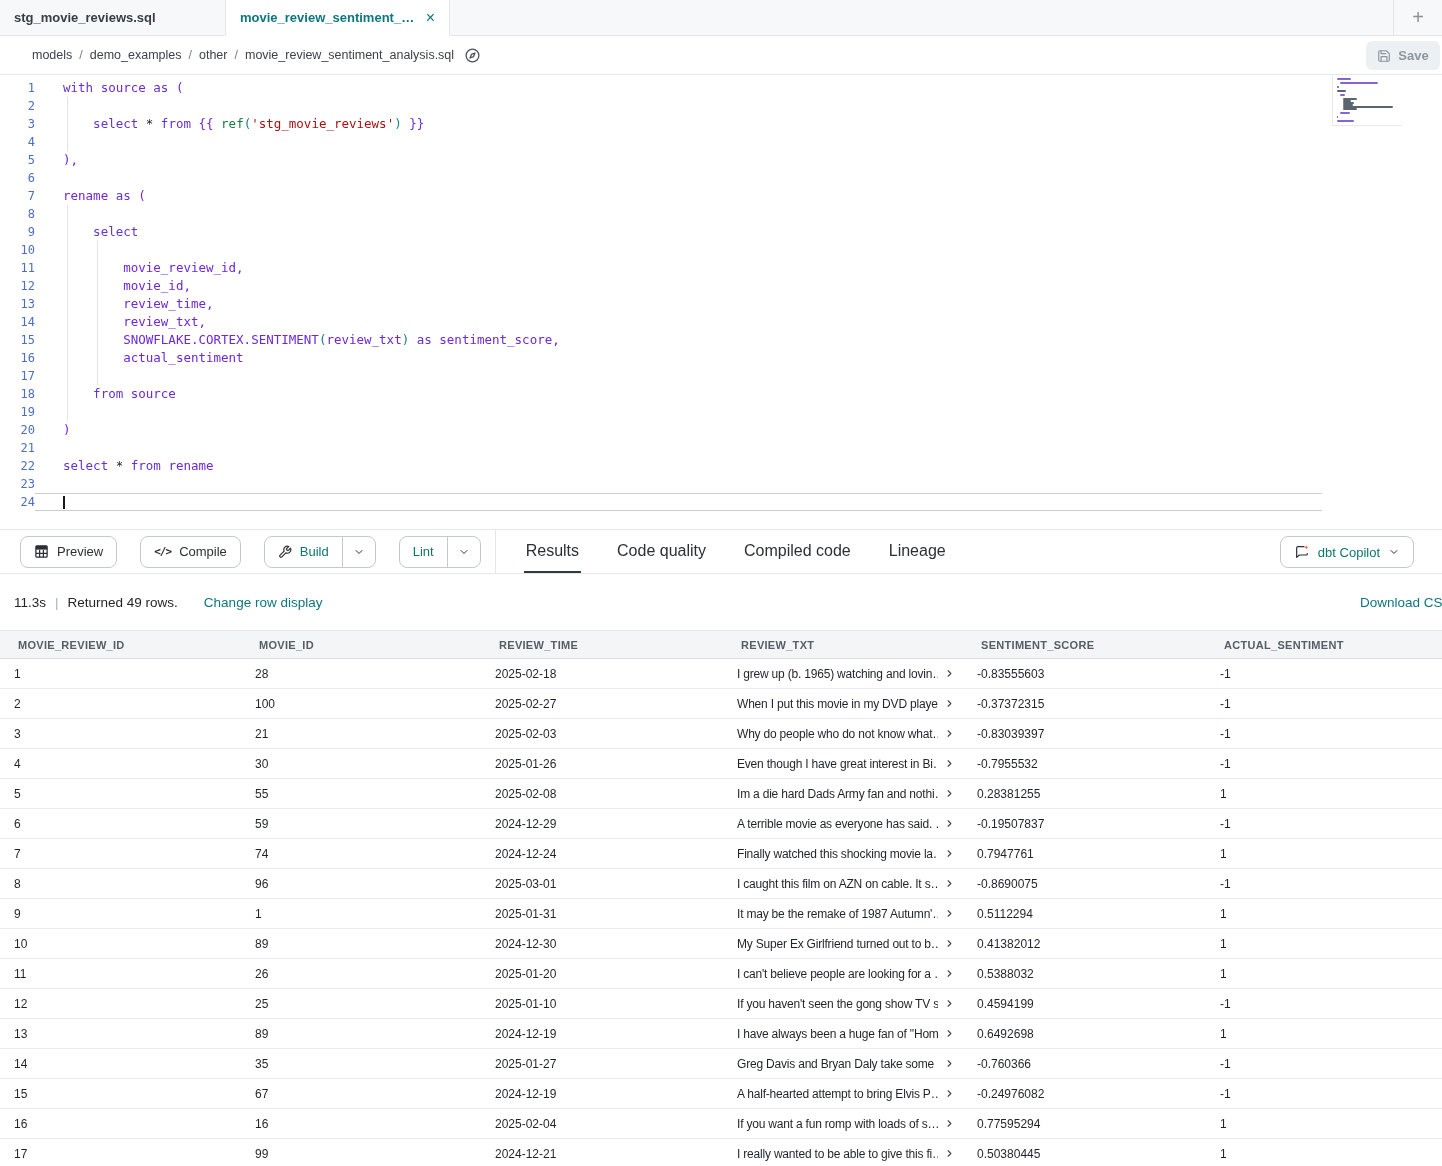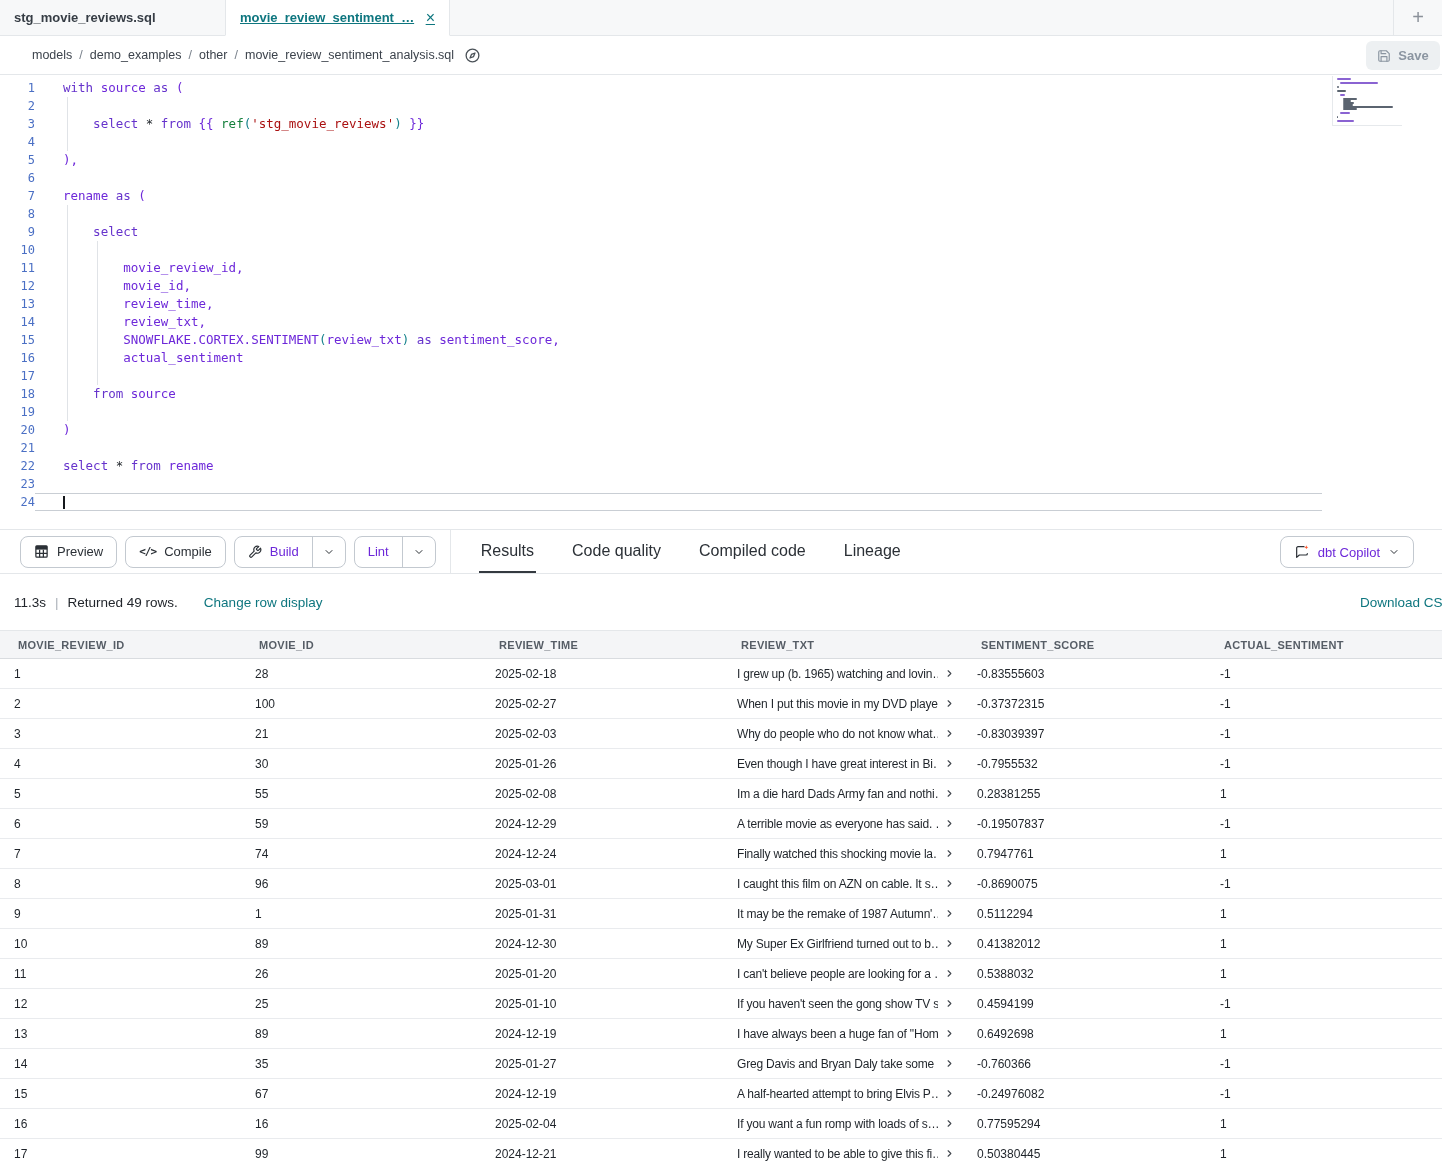--- a/index.html
+++ b/index.html
@@ -3,21 +3,21 @@
 <meta charset="utf-8">
 <style>
   * { box-sizing: border-box; margin: 0; padding: 0; }
   html, body { width: 1442px; height: 1166px; overflow: hidden; }
   body { font-family: "Liberation Sans", sans-serif; background: #fff; color: #22262c; }
   .app { width: 1442px; height: 1166px; position: relative; background: #fff; }
 
   
   .tabbar { height: 36px; display: flex; background: #f7f8f9; font-size: 13px; font-weight: 700; }
   .tab { width: 225px; display: flex; align-items: center; padding: 0 14px; border-bottom: 1px solid #e4e7ea; color: #363d45; cursor: pointer; white-space: nowrap; }
-  .tab.active { background: #fff; border-bottom: 1px solid #fff; border-left: 1px solid #e4e7ea; border-right: 1px solid #e4e7ea; color: #0e767f; justify-content: space-between; text-decoration: underline; }
+  .tab.active { background: #fff; border-bottom: 1px solid #fff; border-left: 1px solid #e4e7ea; border-right: 1px solid #e4e7ea; color: #0e767f; justify-content: space-between; }
   .tab-close { font-weight: 400; font-size: 16px; color: #0e767f; margin-left: 10px; cursor: pointer; line-height: 1; }
   .tab-fill { flex: 1; border-bottom: 1px solid #e4e7ea; }
   .new-tab { width: 49px; border-bottom: 1px solid #e4e7ea; border-left: 1px solid #e4e7ea; color: #8b919a; font-size: 20px; font-weight: 400; display: flex; align-items: center; justify-content: center; cursor: pointer; }
 
   
   .crumbbar { height: 39px; border-bottom: 1px solid #e4e7ea; display: flex; align-items: center; padding: 0 32px; position: relative; background: #fff; }
   .crumb-part { font-size: 12.5px; color: #3c434c; }
   .crumb-sep { font-size: 12.5px; color: #7a828c; margin: 0 7px; }
   .crumb-icon { margin-left: 10px; display: flex; cursor: pointer; }
   .save-btn { position: absolute; right: 2px; top: 5px; height: 29px; width: 74px; background: #edf0f2; border: none; border-radius: 6px; color: #8b95a1; font-weight: 600; font-size: 13px; display: flex; align-items: center; justify-content: center; gap: 7px; cursor: default; font-family: inherit; }
@@ -34,24 +34,24 @@
   .guide { position: absolute; width: 1px; background: #e0e3e7; }
   .g1 { left: 67px; top: 22px; height: 54px; }
   .g2 { left: 67px; top: 130px; height: 216px; }
   .g3 { left: 97px; top: 166px; height: 144px; }
   .minimap { position: absolute; top: 1px; right: 40px; width: 70px; height: 50px; border-left: 1px solid #e6e9ec; border-bottom: 1px solid #e6e9ec; padding: 2px 0 0 4px; }
   .mm-slot { height: 2px; }
   .mm-bar { height: 1.5px; border-radius: 1px; }
 
   
   .toolbar { height: 44px; border-bottom: 1px solid #e4e7ea; display: flex; align-items: stretch; position: relative; background: #fff; }
-  .btn-group { display: flex; gap: 8px; align-items: center; padding: 0 14px 0 20px; border-right: 1px solid #e4e7ea; }
+  .btn-group { display: flex; gap: 23px; align-items: center; padding: 0 14px 0 20px; border-right: 1px solid #e4e7ea; }
   .btn { display: inline-flex; align-items: center; gap: 8px; height: 32px; padding: 0 13px; border: 1px solid #c3c9d0; border-radius: 8px; font-size: 13px; font-weight: 500; color: #2b3036; background: #fff; cursor: pointer; font-family: inherit; }
   .btn-split { display: inline-flex; align-items: stretch; height: 32px; border: 1px solid #c3c9d0; border-radius: 8px; background: #fff; overflow: hidden; }
-  .split-main { display: inline-flex; align-items: center; gap: 8px; padding: 0 13px; font-size: 13px; font-weight: 500; color: #6d28d9; cursor: pointer; }
+  .split-main { display: inline-flex; align-items: center; gap: 8px; padding: 0 13px; font-size: 13px; font-weight: 500; color: #0f766e; cursor: pointer; }
   .split-arrow { display: inline-flex; align-items: center; padding: 0 10px; border-left: 1px solid #c3c9d0; cursor: pointer; }
   .code-ico { font-family: "DejaVu Sans Mono", monospace; font-size: 11px; font-weight: 700; letter-spacing: -1px; }
   .rtabs { display: flex; gap: 34px; padding-left: 28px; align-items: stretch; }
   .rtab { display: flex; align-items: center; font-size: 16px; color: #2b3036; border-bottom: 2px solid transparent; padding: 0 2px; cursor: pointer; }
   .rtab.active { border-bottom-color: #343a40; font-weight: 500; }
   .copilot { position: absolute; right: 28px; top: 6px; }
 
   
   .statusbar { height: 56px; display: flex; align-items: center; padding-left: 14px; font-size: 13.5px; color: #22262c; position: relative; background: #fff; }
   .status-sep { color: #aab0b7; margin: 0 9px; font-weight: 300; }

